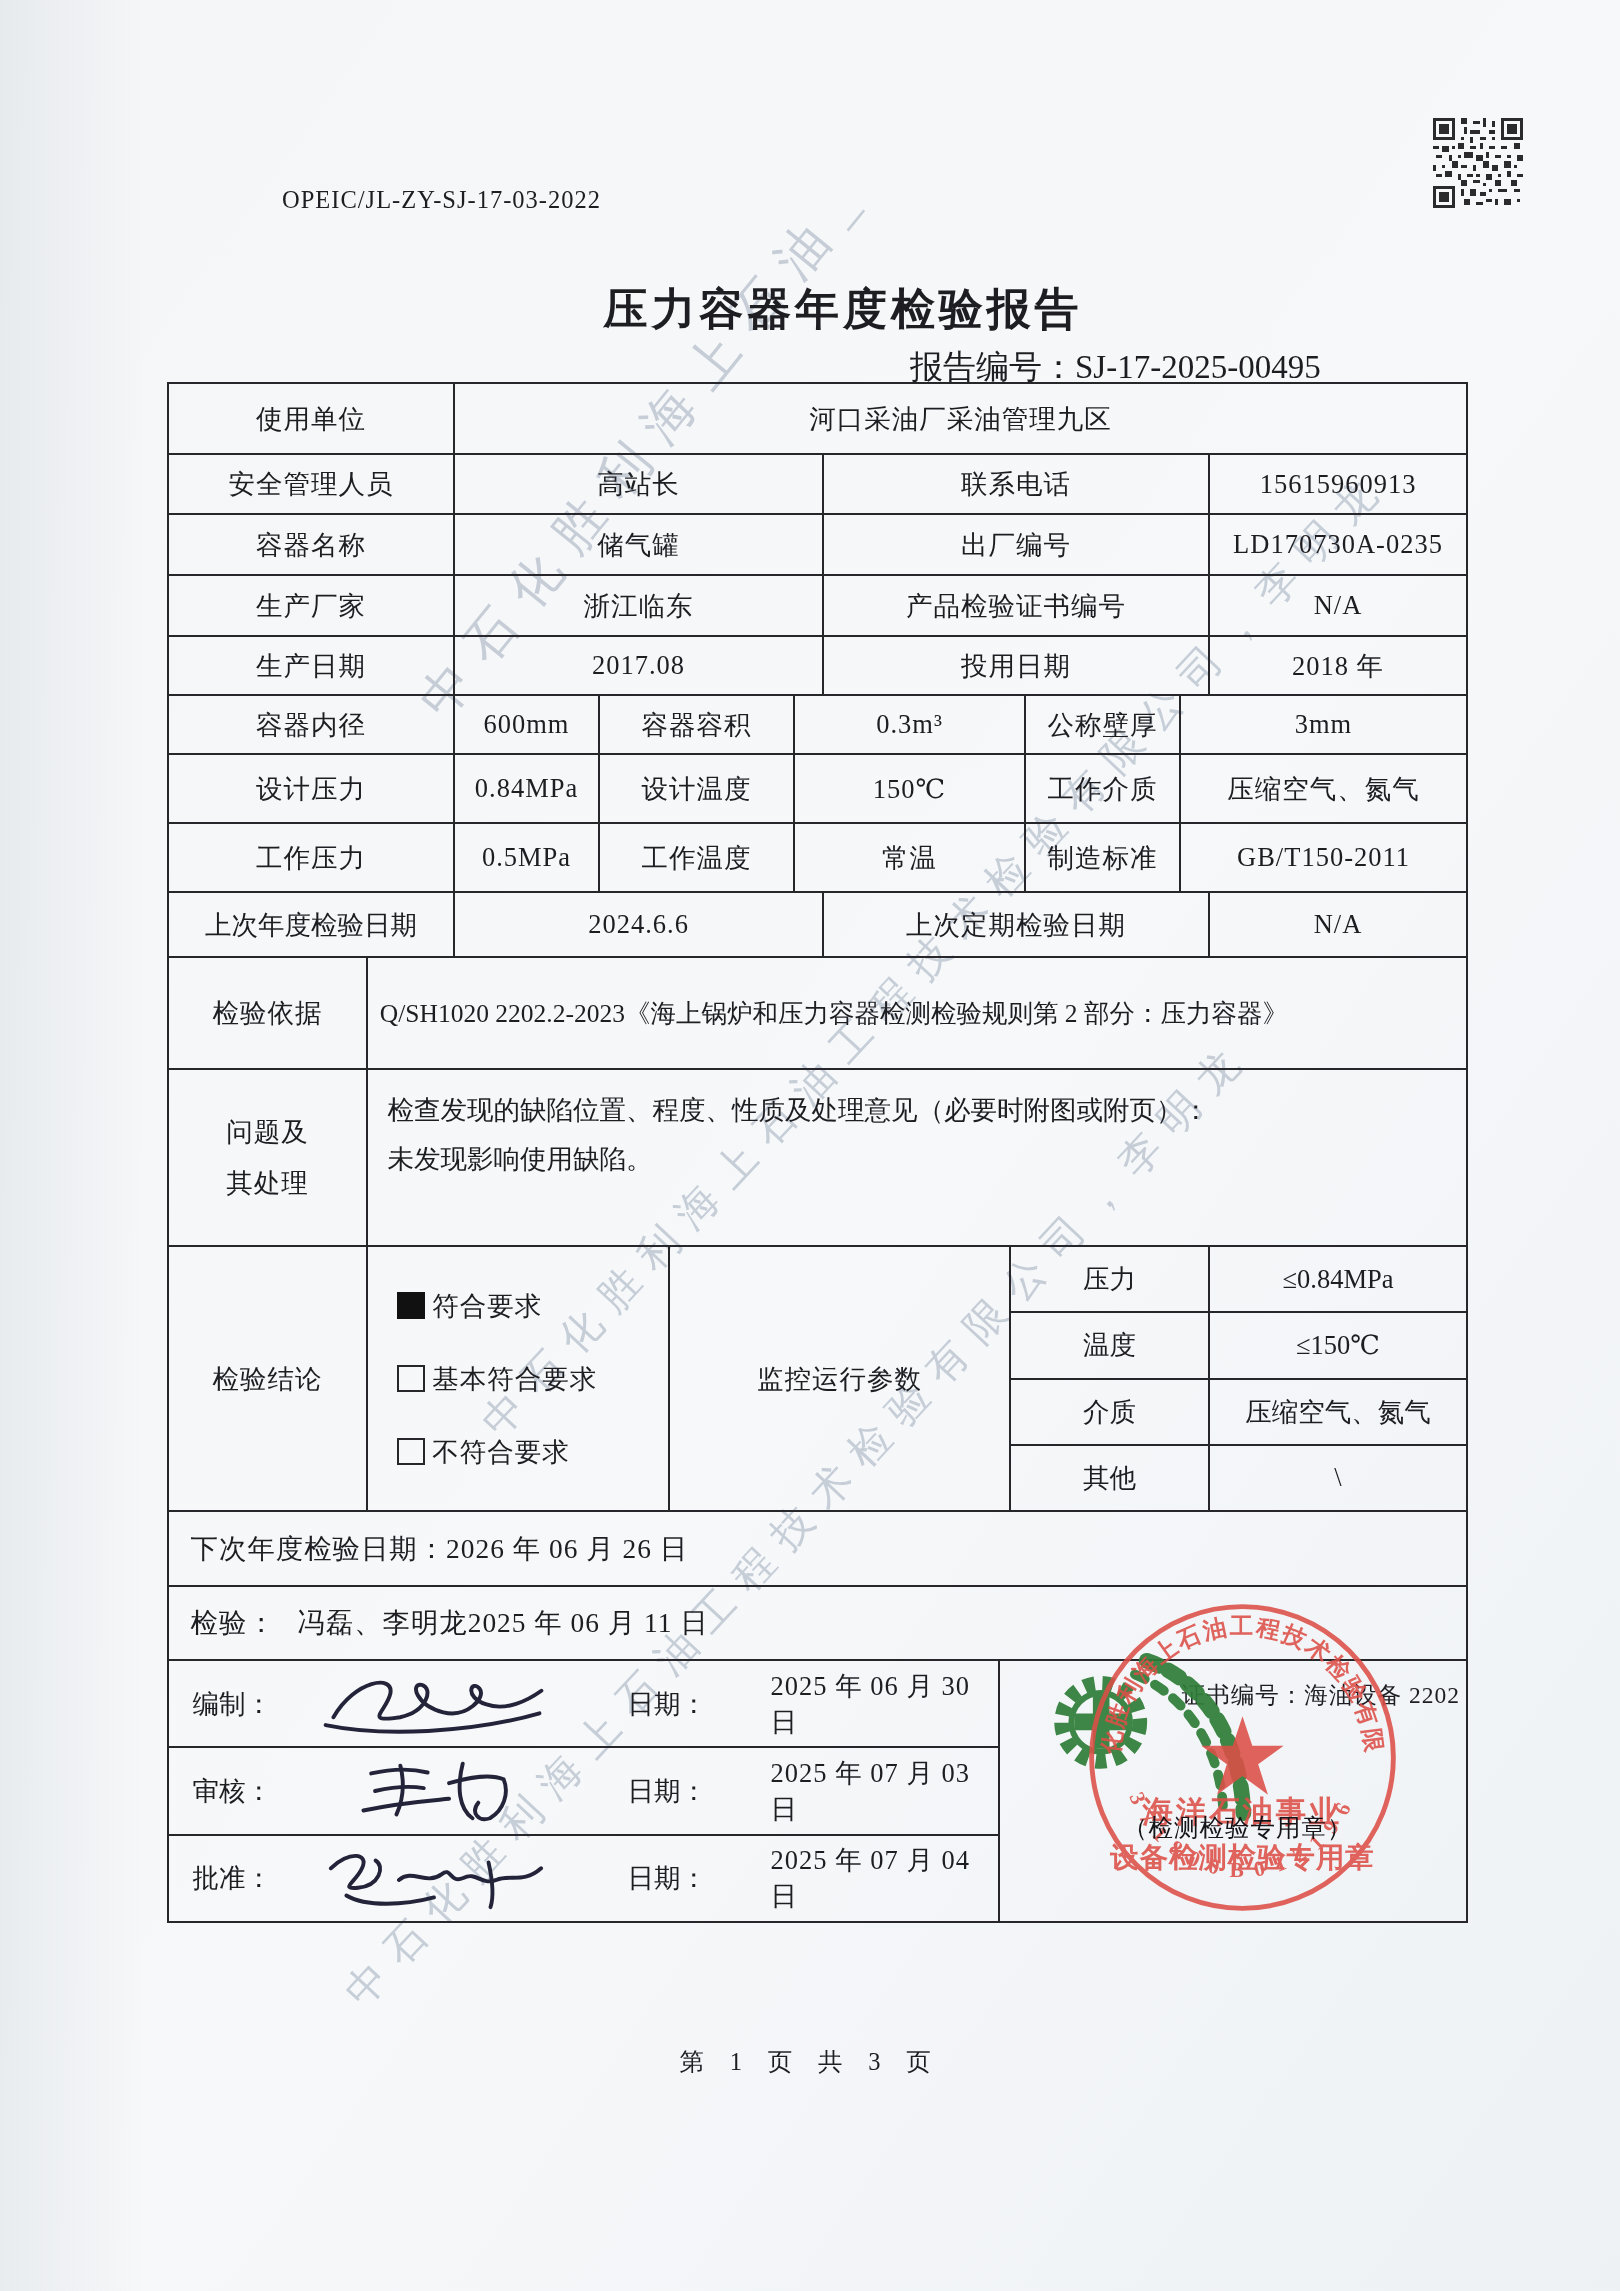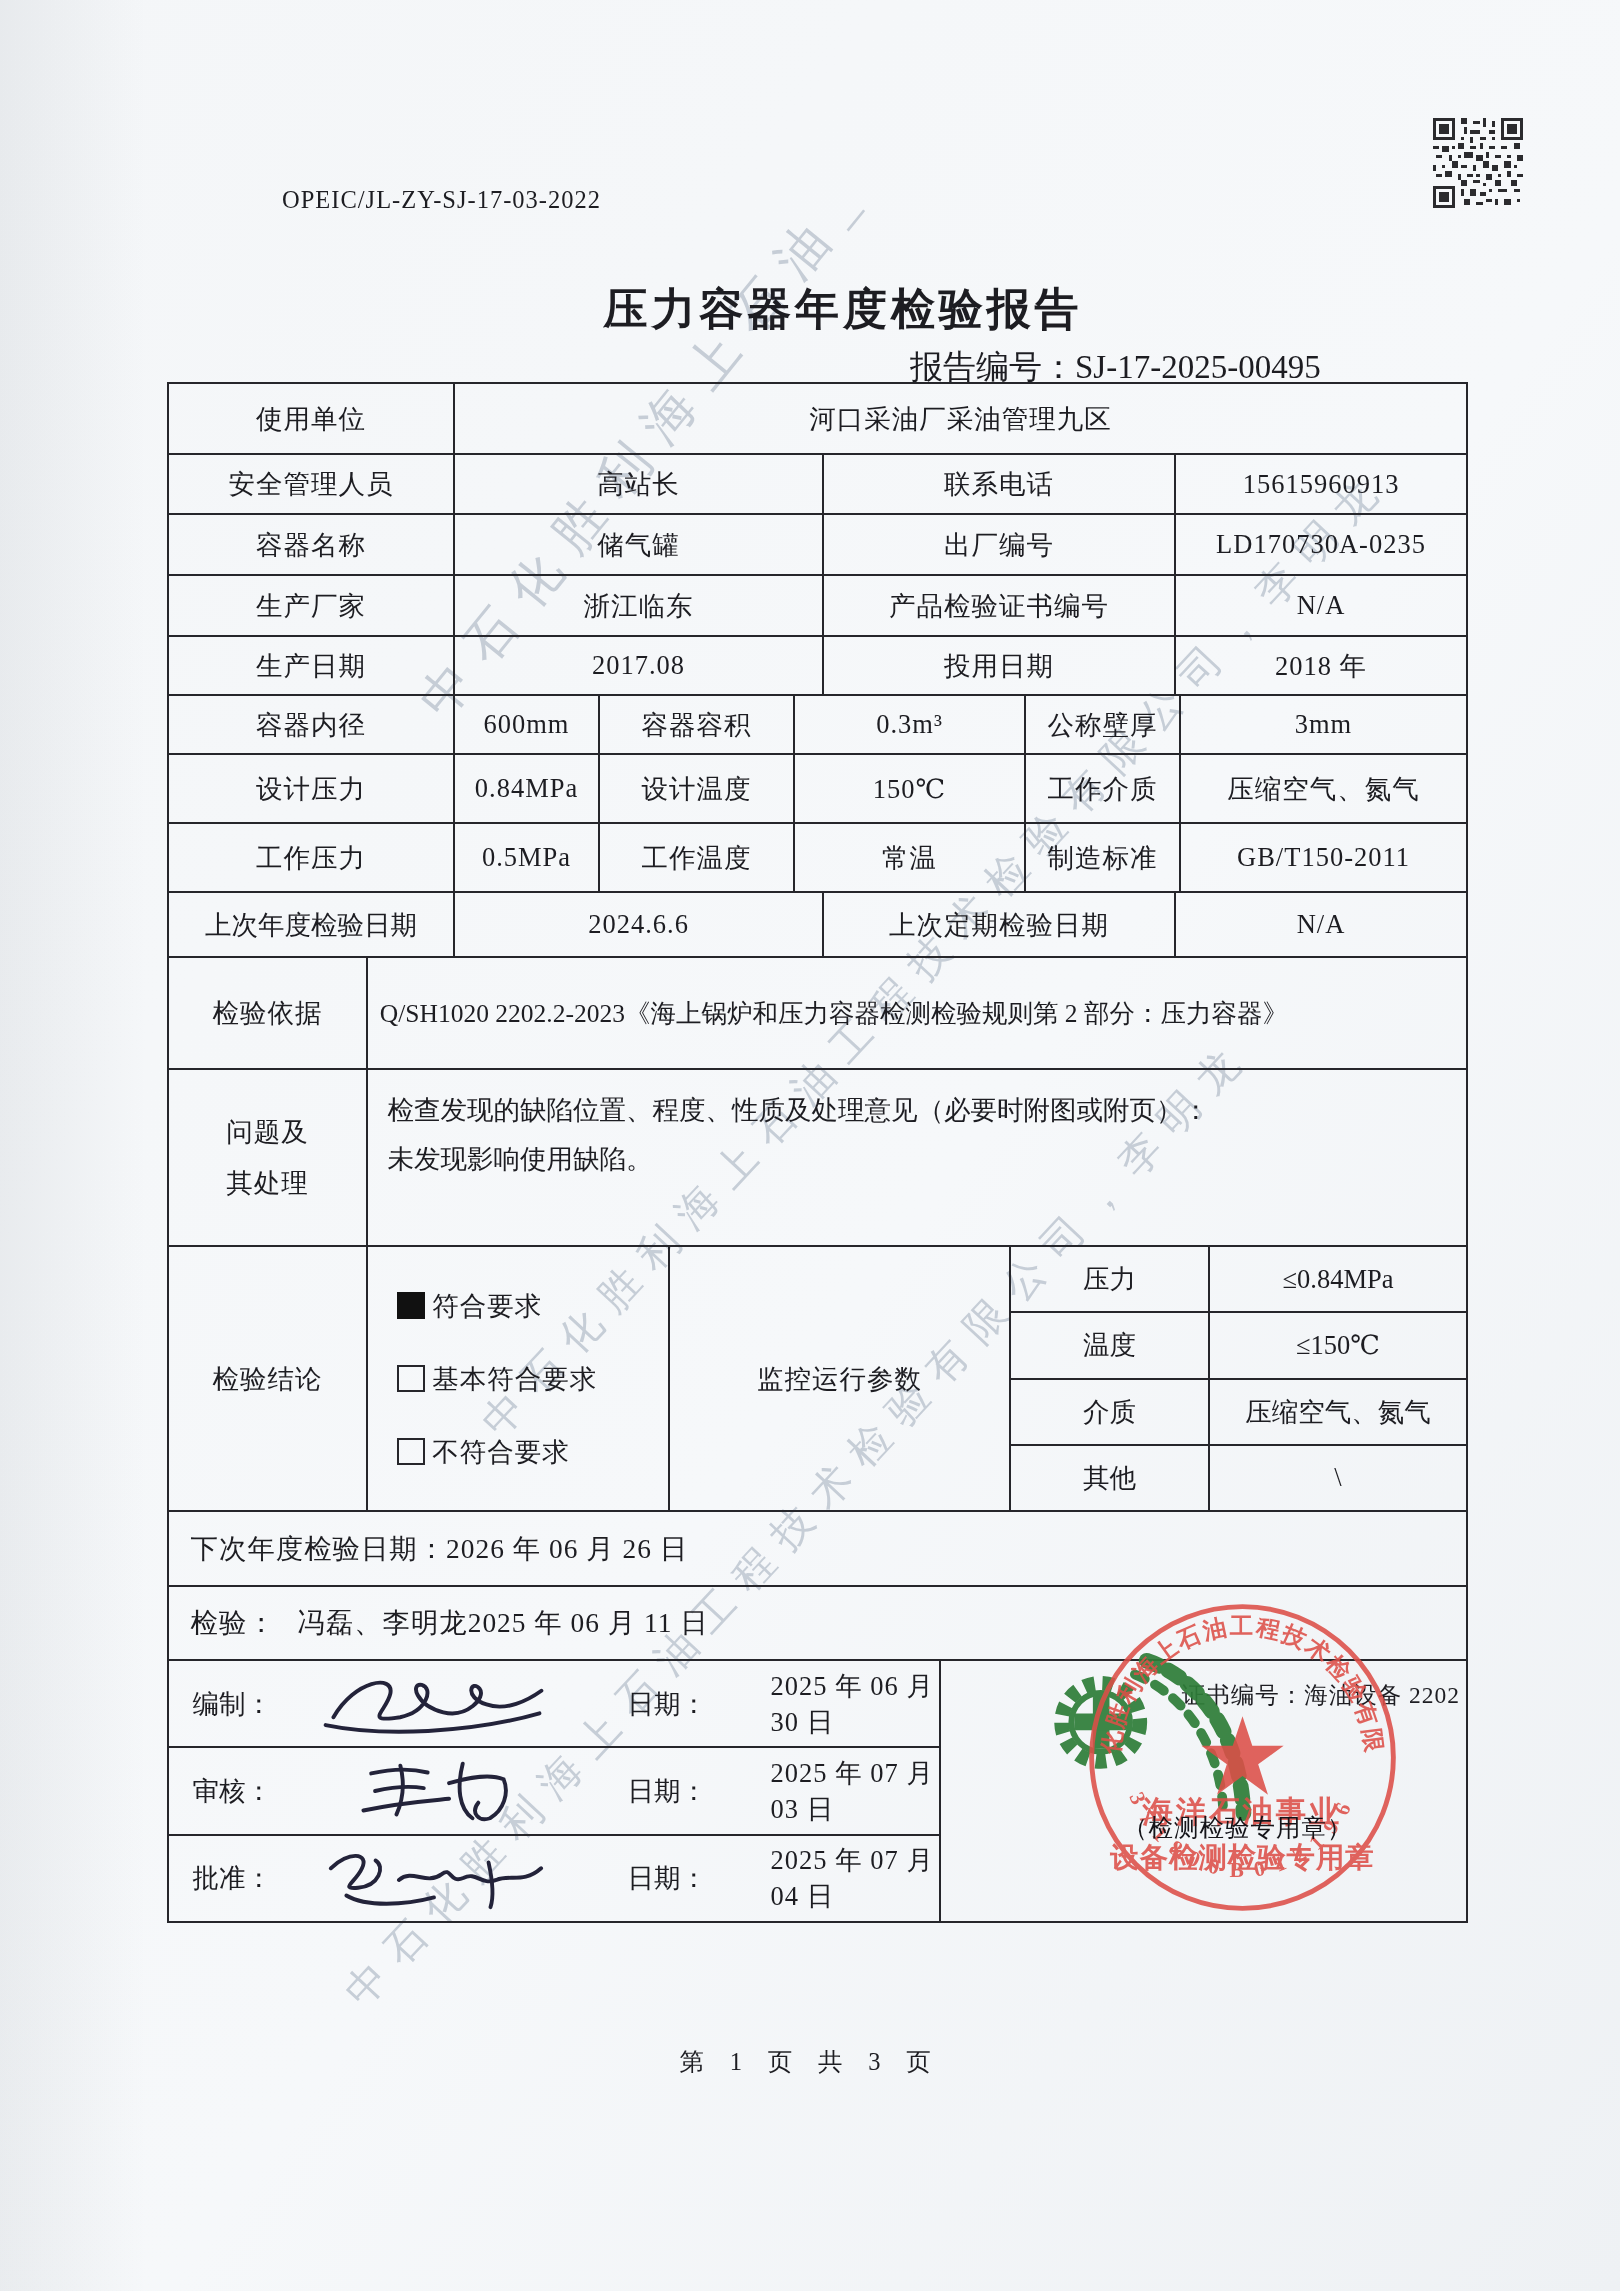--- a/index.html
+++ b/index.html
@@ -34,21 +34,21 @@
   .row{display:flex;border-bottom:2px solid #26262b;box-sizing:border-box;}
   .row:last-child{border-bottom:none;}
   .c{
     display:flex;align-items:center;justify-content:center;
     border-right:2px solid #26262b;box-sizing:border-box;
     font-size:26.5px;letter-spacing:1px;text-align:center;
     padding:0 3.9px;
   }
   .c.last{border-right:none;}
   .c.left{justify-content:flex-start;text-align:left;}
-  .w292{width:286px;flex:none;} .w376{width:369px;flex:none;} .w394{width:352px;flex:none;font-family:Liberation Serif, serif;}
+  .w292{width:286px;flex:none;} .w376{width:369px;flex:none;} .w394{width:386px;flex:none;font-family:Liberation Serif, serif;}
   .w177{width:145px;flex:none;} .w199{width:195px;flex:none;} .w236{width:231px;flex:none;}
   .w158{width:155px;flex:none;} .w203{width:199px;flex:none;} .w308{width:302px;flex:none;}
   .w348{width:341px;flex:none;}
   .grow{flex:1 1 auto;}
   .two-line{flex-direction:column;line-height:1.9;}
   .basis-text{font-size:25.5px;padding:0 11.8px;letter-spacing:0;}
   .prob-cell{flex-direction:column;align-items:flex-start;justify-content:flex-start;padding:15.7px 19.6px;line-height:1.85;font-size:26.5px;letter-spacing:0;}
   
   .opts{flex-direction:column;align-items:flex-start;justify-content:center;gap:37px;padding-left:29px;}
   .opt{display:flex;align-items:center;font-size:26.5px;}
@@ -57,21 +57,21 @@
   .params{display:flex;flex-direction:column;flex:1 1 auto;}
   .prow{display:flex;flex:1 1 auto;border-bottom:2px solid #26262b;}
   .prow:last-child{border-bottom:none;}
   .prow .name{width:199px;flex:none;display:flex;align-items:center;justify-content:center;border-right:2px solid #26262b;box-sizing:border-box;font-size:26.5px;}
   .prow .val{flex:1;display:flex;align-items:center;justify-content:center;font-size:26.5px;}
   
   .sched{justify-content:space-between;padding:0 21.6px 0 21.6px;font-size:27.4px;letter-spacing:1px;}
   .sched .lft{display:flex;gap:21.6px;}
   
   .signblock{display:flex;}
-  .signcol{display:flex;flex-direction:column;width:772px;flex:none;border-right:2px solid #26262b;box-sizing:border-box;justify-content:center;}
+  .signcol{display:flex;flex-direction:column;width:831px;flex:none;border-right:2px solid #26262b;box-sizing:border-box;justify-content:center;}
   .signrow{display:flex;align-items:center;border-bottom:2px solid #26262b;padding-left:23.5px;box-sizing:border-box;font-size:26.5px;}
   .signrow:last-child{border-bottom:none;}
   .signrow .slabel{width:94px;flex:none;}
   .sigwrap{width:294px;flex:none;display:flex;justify-content:center;align-items:center;}
   .dlabel{width:108px;flex:none;margin-left:47px;}
   .dval{margin-left:35px;letter-spacing:1px;}
   .stampcell{flex:1;position:relative;}
   .cert{position:absolute;top:17.6px;right:5.9px;font-size:23.5px;letter-spacing:1px;z-index:6;}
   
   .footer{position:absolute;left:0;right:0;top:2045px;text-align:center;font-size:24.5px;letter-spacing:9.8px;z-index:2;}

